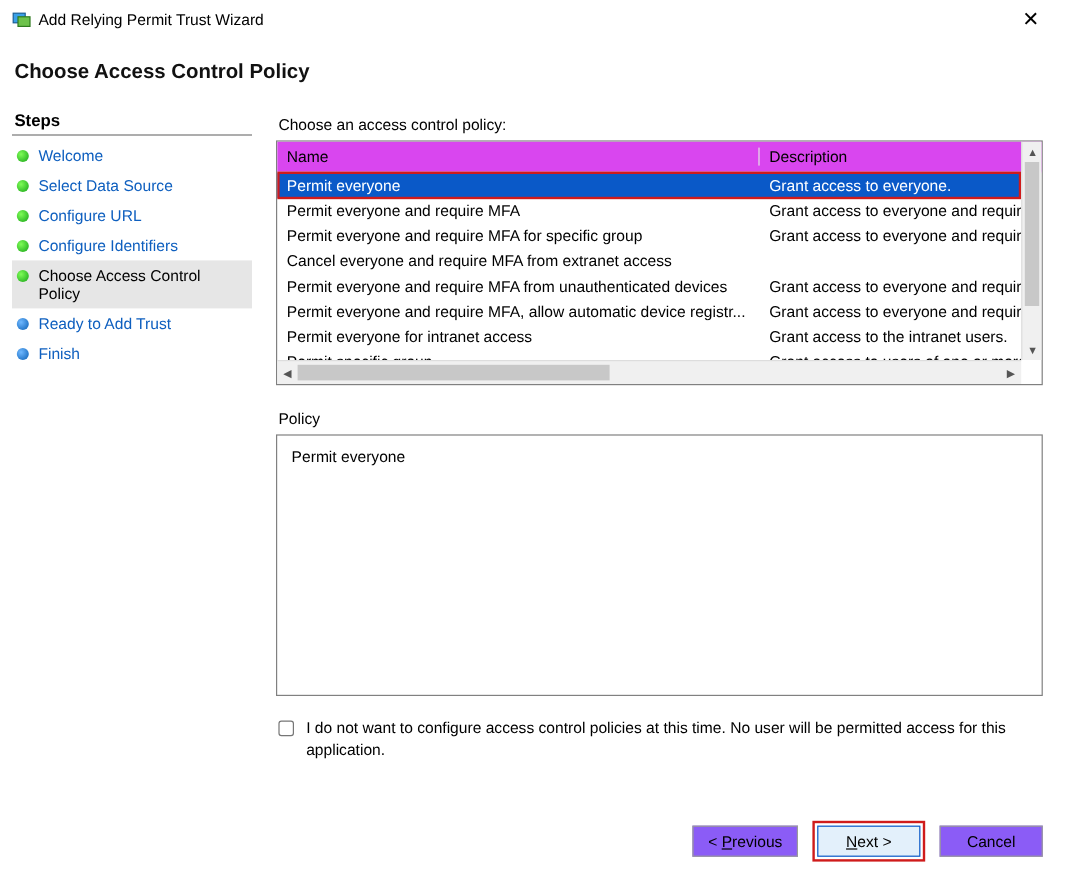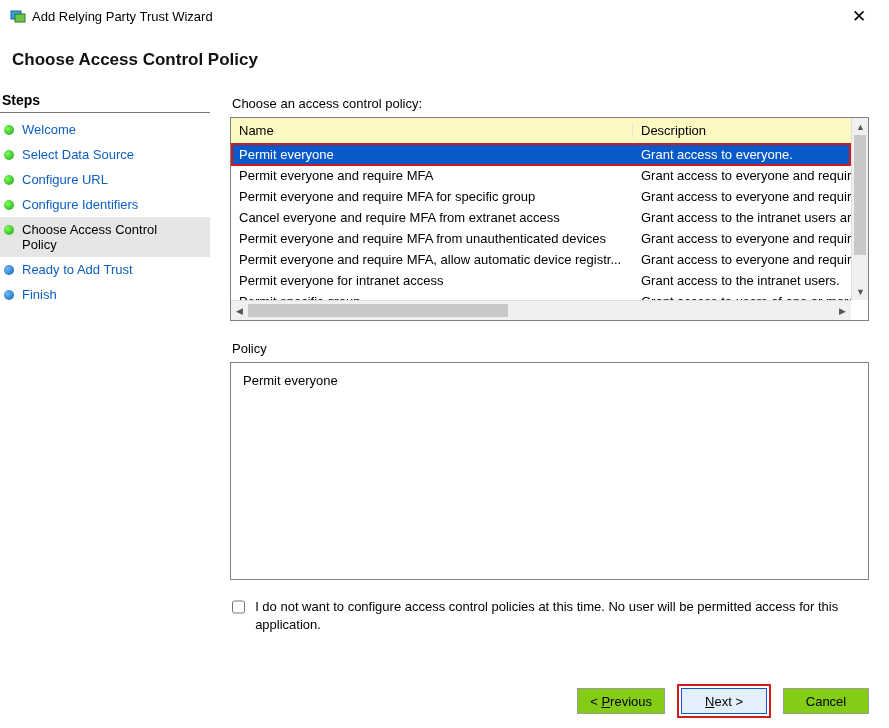--- a/index.html
+++ b/index.html
@@ -39,21 +39,21 @@
       font-weight: 600;
       padding: 18px 12px 18px 12px;
       color: #111;
     }
     .content-wrap {
       display: flex;
       height: calc(728px - 32px - 58px);
     }
     .sidebar {
       width: 214px;
-      padding: 0 4px 0 0;
+      padding: 0 4px 0 10px;
     }
     .sidebar-heading {
       font-weight: 700;
       font-size: 14px;
       padding: 4px 4px 4px 2px;
       border-bottom: 1px solid #777;
       margin-bottom: 4px;
     }
     .step-item {
       display: flex;
@@ -88,21 +88,21 @@
     }
     .policy-list-box {
       border: 1px solid #808080;
       height: 204px;
       position: relative;
       overflow: hidden;
       background: #fff;
     }
     .list-header {
       display: flex;
-      background: #fef9c3;
+      background: #d946ef;
       border-bottom: 1px solid #e0e0e0;
       font-size: 13px;
       height: 26px;
       align-items: center;
     }
     .col-name { width: 402px; padding-left: 8px; border-right: 1px solid #e5e5e5; }
     .col-desc { flex: 1; padding-left: 8px; }
     .list-body {
       position: absolute;
       top: 26px; bottom: 20px; left: 0; right: 17px;
@@ -197,21 +197,21 @@
       position: absolute;
       bottom: 8px; right: 20px;
       display: flex;
       gap: 12px;
       align-items: center;
     }
     .btn {
       min-width: 86px;
       height: 26px;
       border: 1px solid #9a9a9a;
-      background: #84cc16;
+      background: #8b5cf6;
       font-size: 13px;
       cursor: pointer;
       padding: 0 12px;
     }
     .btn.focused {
       background: #e3f0fb;
       border: 1px solid #0a59c8;
     }
     .next-red-wrap {
       border: 2px solid #cf1b1b;
@@ -225,21 +225,21 @@
 </head>
 <body>
 
 <div class="title-bar">
   <span class="icon-slot">
     <svg class="wizard-ico" viewBox="0 0 16 16">
       <rect x="1" y="3" width="10" height="8" fill="#3aa0e8" stroke="#1b5e94"></rect>
       <rect x="5" y="6" width="10" height="8" fill="#6dc24b" stroke="#2f7a1f"></rect>
     </svg>
   </span>
-  <span class="title-text">Add Relying Party Trust Wizard</span>
+  <span class="title-text">Add Relying Permit Trust Wizard</span>
   <span class="close-x">✕</span>
 </div>
 
 <div class="page-heading">Choose Access Control Policy</div>
 
 <div class="content-wrap">
   <div class="sidebar">
     <div class="sidebar-heading">Steps</div>
 
     <div class="step-item">
@@ -288,21 +288,20 @@
         <div class="list-row">
           <div class="c1">Permit everyone and require MFA</div>
           <div class="c2">Grant access to everyone and requir</div>
         </div>
         <div class="list-row">
           <div class="c1">Permit everyone and require MFA for specific group</div>
           <div class="c2">Grant access to everyone and requir</div>
         </div>
         <div class="list-row">
           <div class="c1">Cancel everyone and require MFA from extranet access</div>
-          <div class="c2">Grant access to the intranet users ar</div>
         </div>
         <div class="list-row">
           <div class="c1">Permit everyone and require MFA from unauthenticated devices</div>
           <div class="c2">Grant access to everyone and requir</div>
         </div>
         <div class="list-row">
           <div class="c1">Permit everyone and require MFA, allow automatic device registr...</div>
           <div class="c2">Grant access to everyone and requir</div>
         </div>
         <div class="list-row">

